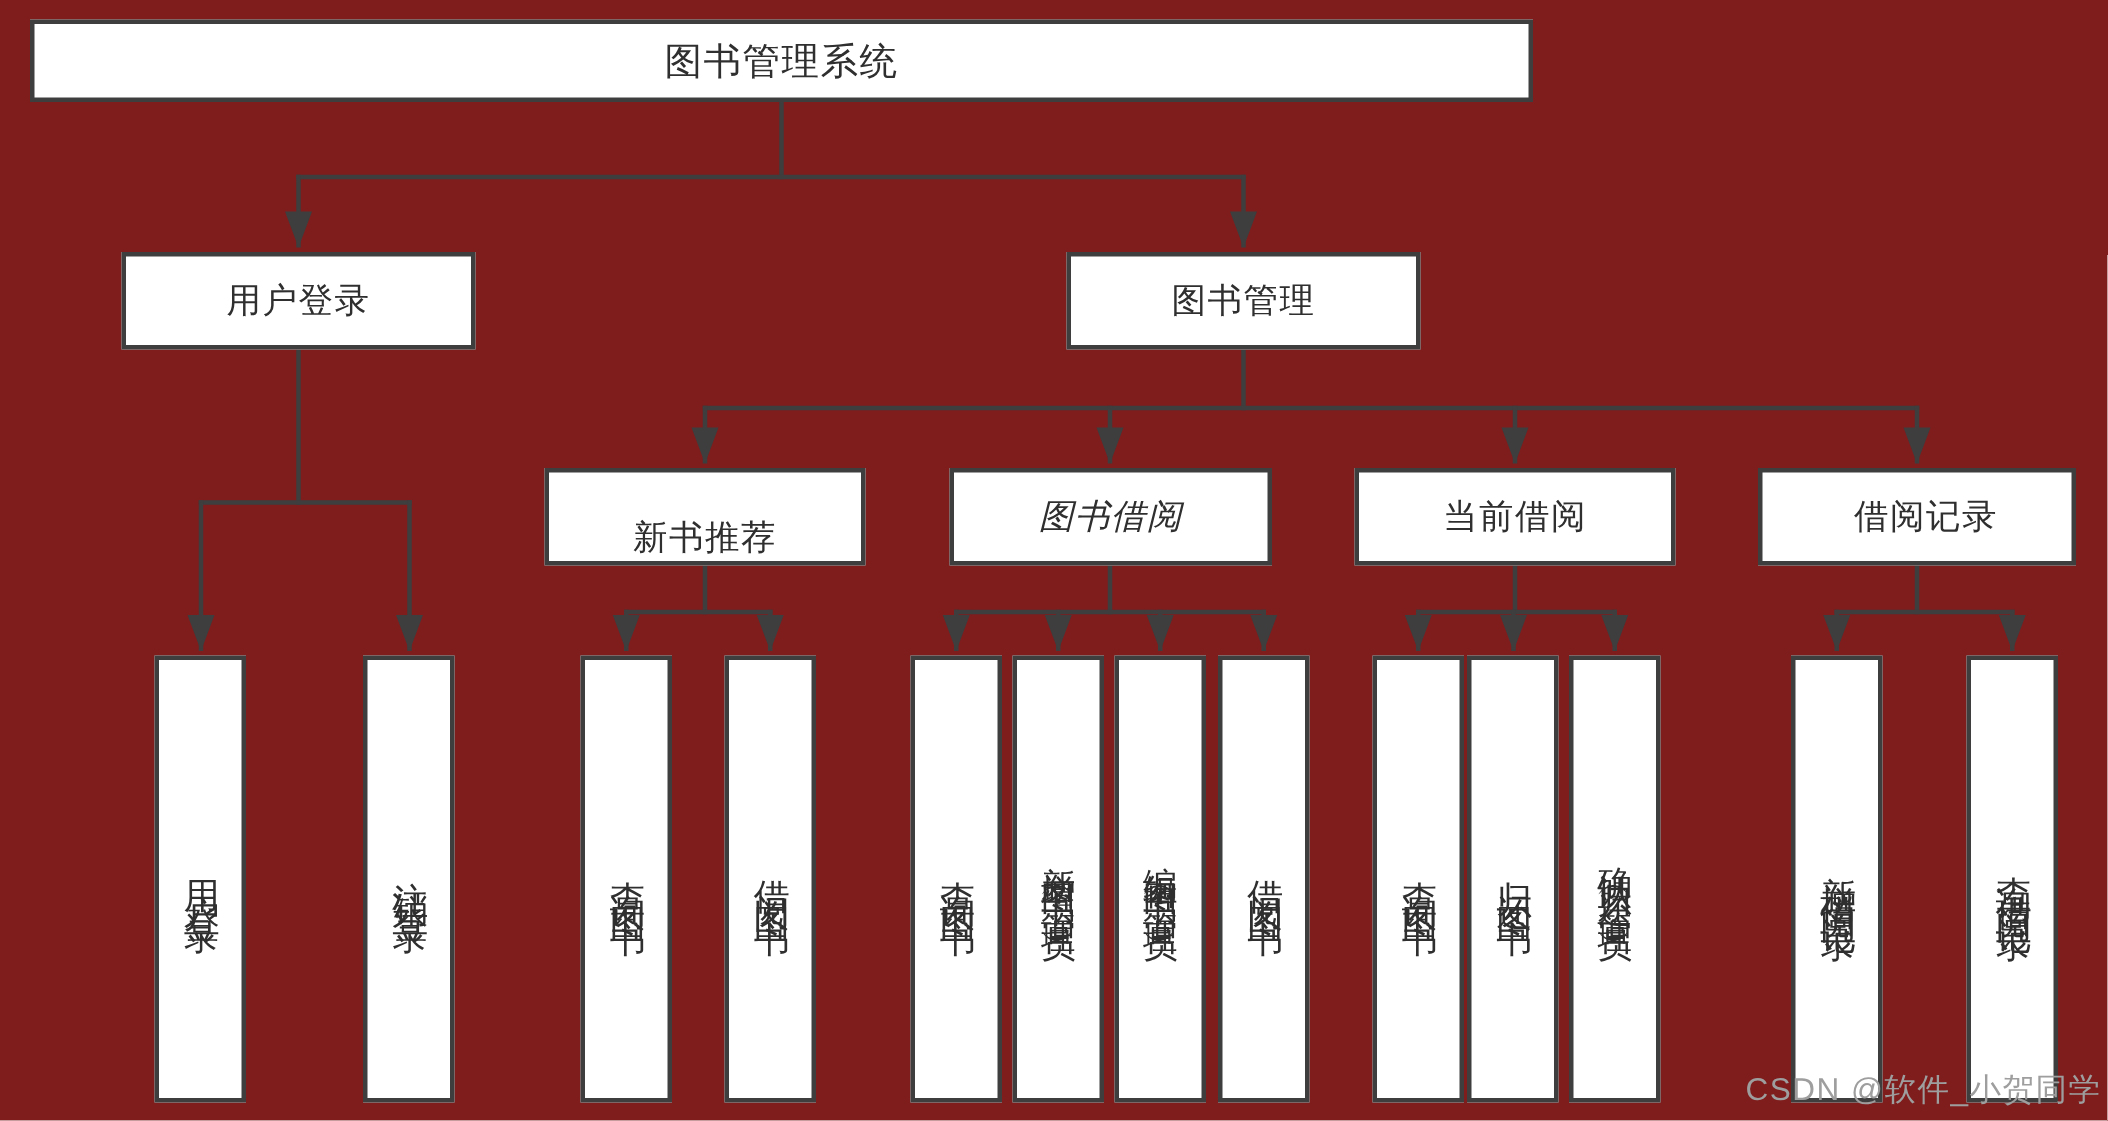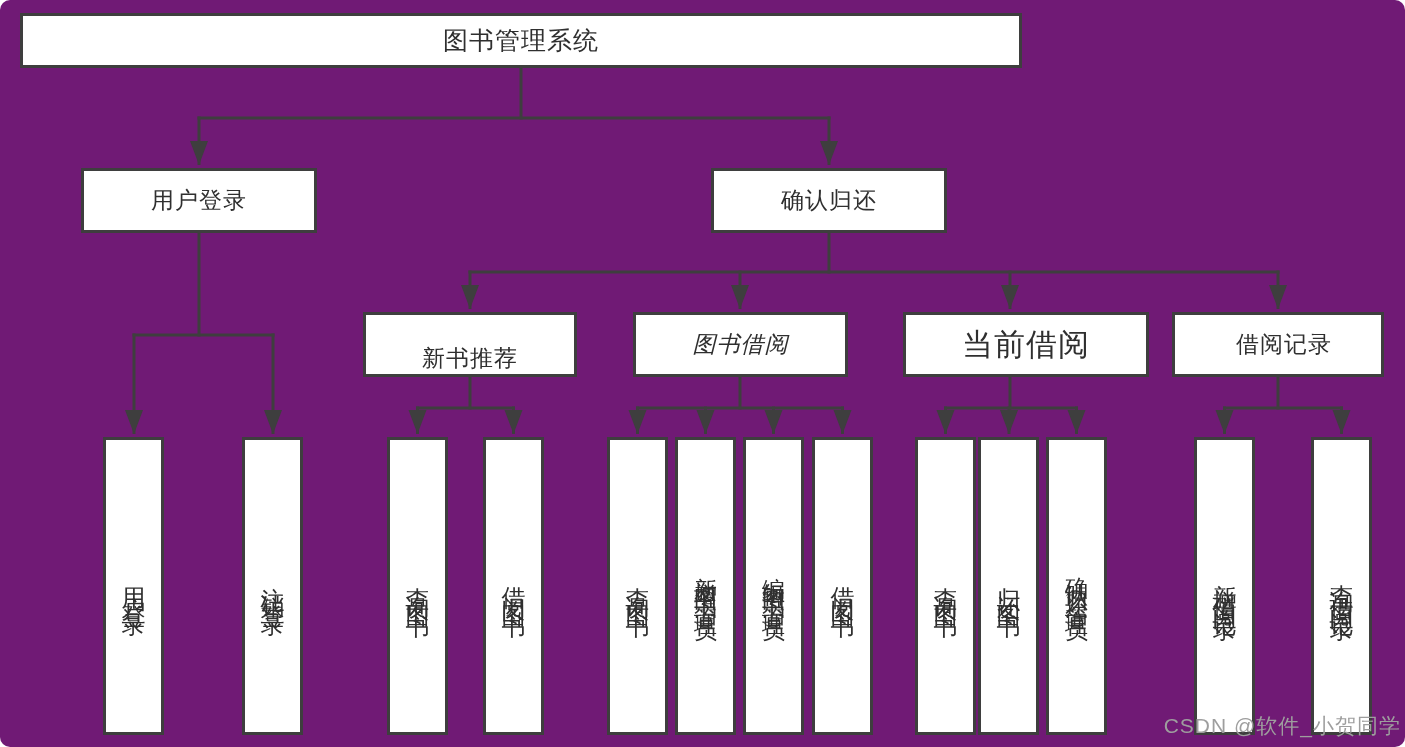--- a/index.html
+++ b/index.html
@@ -1,41 +1,40 @@
 <!DOCTYPE html>
 <html><head>
 <meta charset="utf-8">
 <style>
   html,body{margin:0;padding:0;background:#ffffff;}
   .canvas{
     position:relative;
     width:1405px;height:747px;
-    background:#701a75;
+    background:#7f1d1d;
     font-family:"Liberation Sans", sans-serif;
     overflow:hidden;
-    border-radius:10px;
   }
   .lines{position:absolute;left:0;top:0;width:1405px;height:747px;}
 
   
   .hbox{
     position:absolute;
     box-sizing:border-box;
     border:3px solid #3e3e3e;
     background:#ffffff;
     display:flex;align-items:center;justify-content:center;
     color:#2f2f2f;
   }
   .hbox span{letter-spacing:1px;}
   .n-root{left:20px;top:13px;width:1002px;height:55px;font-size:25px;}
   .n-user-login{left:81px;top:168px;width:236px;height:65px;font-size:23px;}
   .n-book-management{left:711px;top:168px;width:236px;height:65px;font-size:23px;}
   .n-new-book{left:363px;top:312px;width:214px;height:65px;font-size:23px;align-items:flex-end;}
   .n-book-borrowing{left:633px;top:312px;width:215px;height:65px;font-size:23px;font-style:italic;}
-  .n-current-borrowing{left:903px;top:312px;width:246px;height:65px;font-size:31px;}
+  .n-current-borrowing{left:903px;top:312px;width:214px;height:65px;font-size:23px;}
   .n-borrowing-records{left:1172px;top:312px;width:212px;height:65px;font-size:23px;padding-left:12px;}
 
   
   .vbox{
     position:absolute;
     top:437px;width:61px;height:298px;
     box-sizing:border-box;
     border:3px solid #3e3e3e;
     background:#ffffff;
     display:flex;align-items:center;justify-content:center;
@@ -123,21 +122,21 @@
   </svg>
 
   <div class="hbox n-root">
     <span>图书管理系统</span>
   </div>
 
   <div class="hbox n-user-login">
     <span>用户登录</span>
   </div>
   <div class="hbox n-book-management">
-    <span>确认归还</span>
+    <span>图书管理</span>
   </div>
 
   <div class="hbox n-new-book">
     <span>新书推荐</span>
   </div>
   <div class="hbox n-book-borrowing">
     <span>图书借阅</span>
   </div>
   <div class="hbox n-current-borrowing">
     <span>当前借阅</span>

